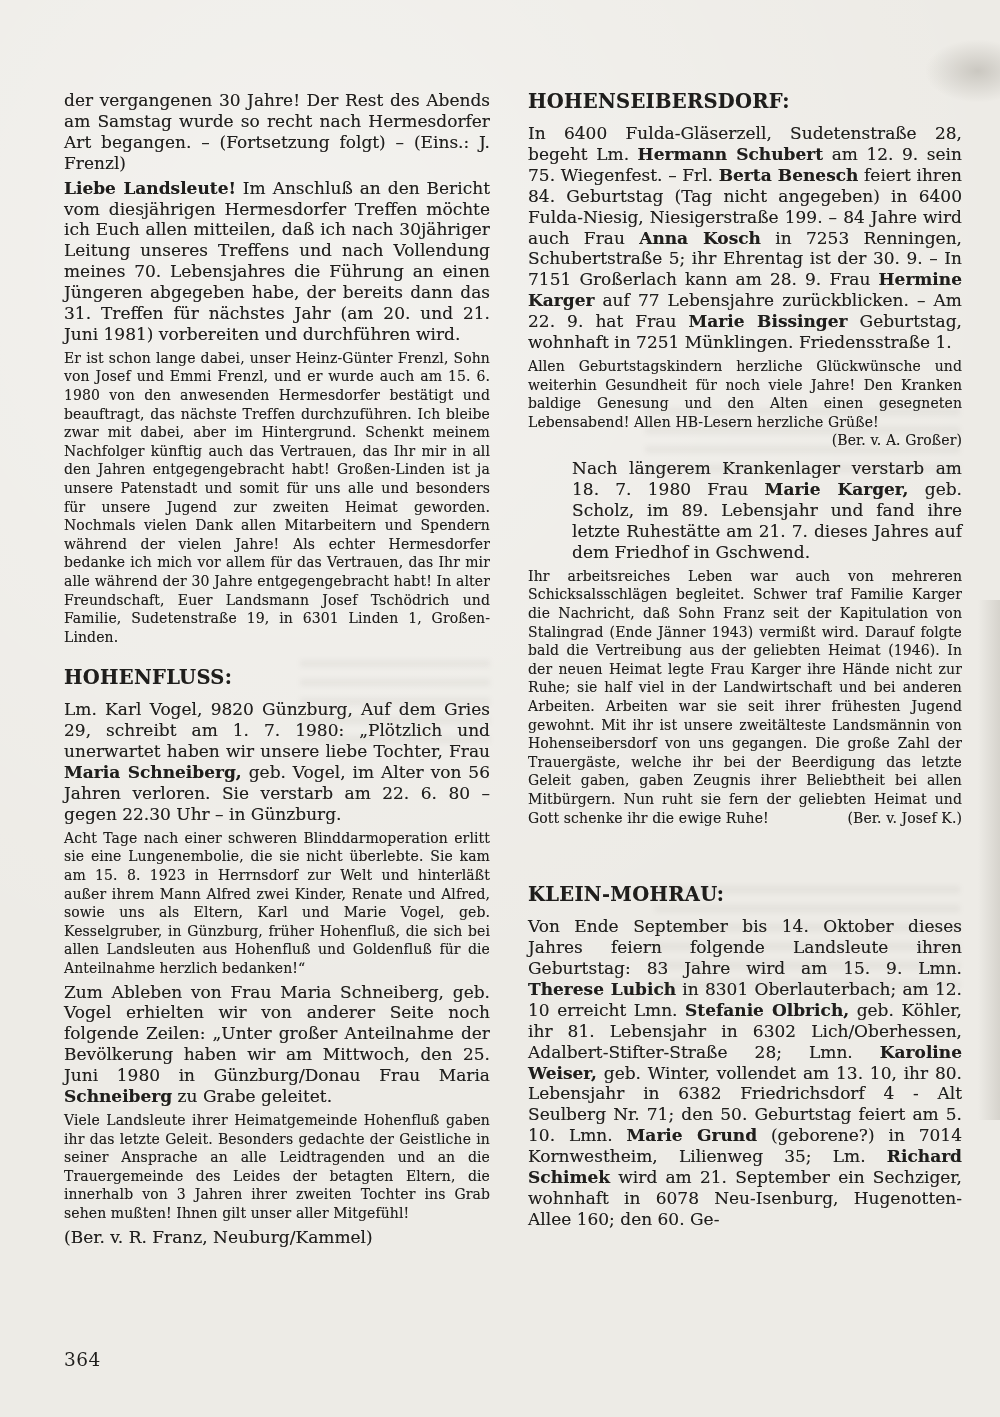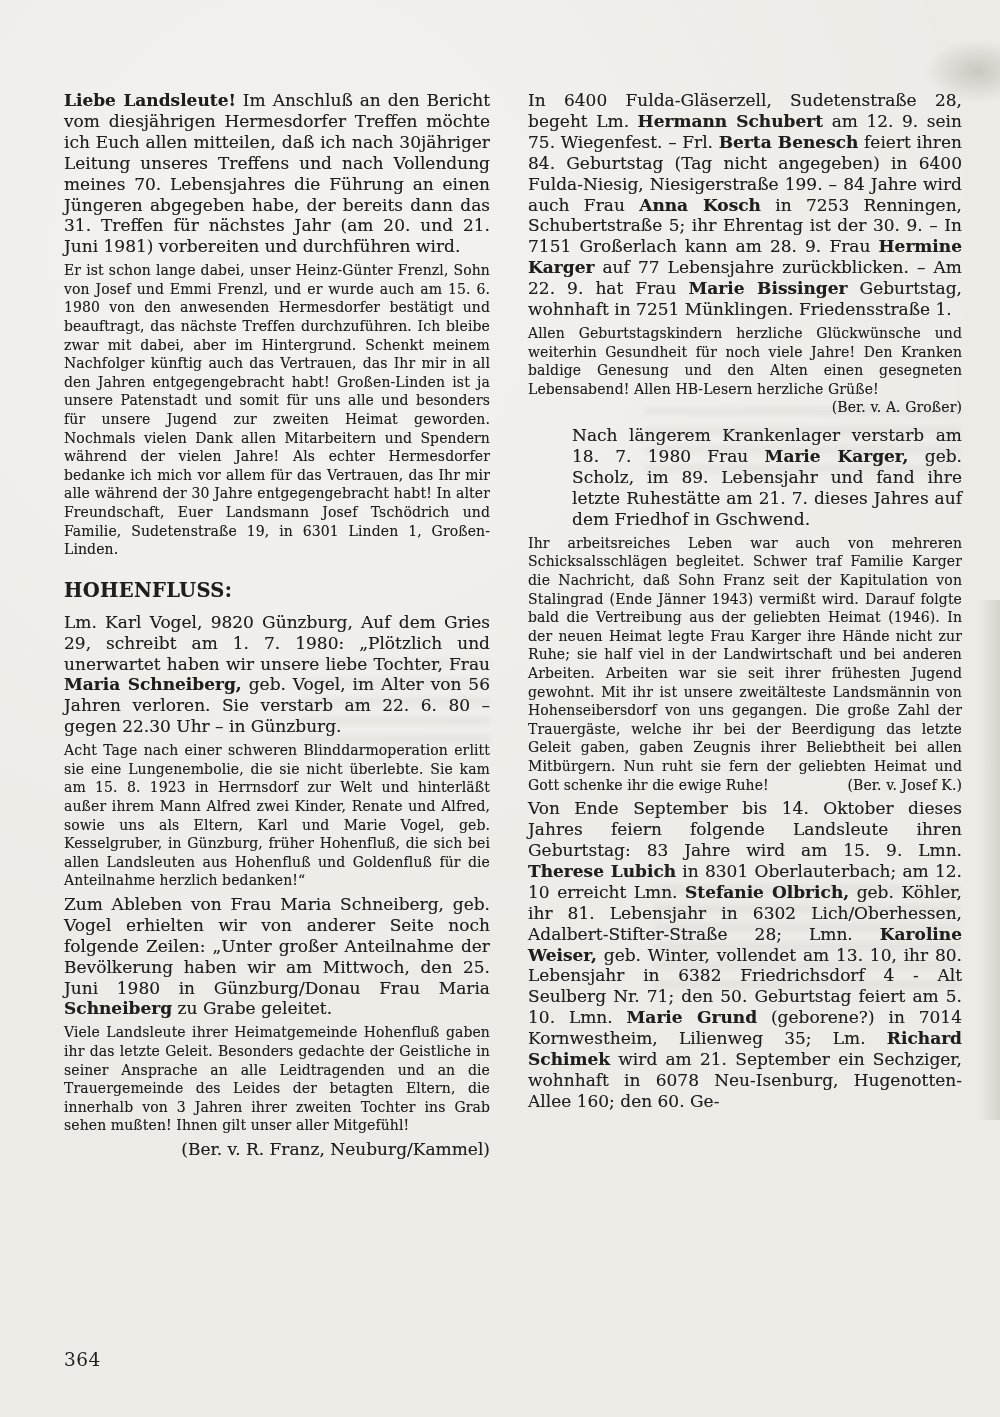--- a/index.html
+++ b/index.html
@@ -19,21 +19,21 @@
   p{margin:0 0 4px;text-align:justify;text-shadow:0 0 .5px rgba(30,28,26,.45);}
   p.body{font-size:17px;line-height:20.9px;}
   p.fine{font-size:14px;line-height:18.6px;letter-spacing:.1px;}
   h2.heading{
     font-size:19.5px;line-height:24px;margin:20px 0 9px;
     letter-spacing:.3px;text-shadow:0 0 .5px rgba(30,28,26,.5);
   }
   .col > :first-child{margin-top:0;}
   .space-large{margin-top:56px !important;}
   .space-medium{margin-top:27px !important;margin-left:44px;}
-  .byline-line{text-align:right;}
+  .byline-line{}
   .inline-byline{float:right;padding-left:10px;}
   b{font-weight:bold;}
   .footer{position:absolute;left:64px;top:1349px;font-size:18.5px;letter-spacing:.5px;}
   
   .smudge,.ghost{position:absolute;pointer-events:none;}
   .smudge-corner{right:0;top:40px;width:74px;height:62px;
     background:radial-gradient(ellipse at 70% 50%,rgba(160,156,147,.45),rgba(160,156,147,0) 72%);}
   .smudge-edge{right:0;top:600px;width:22px;height:520px;
     background:linear-gradient(to left,rgba(165,161,151,.32),rgba(165,161,151,0));}
   .ghost{filter:blur(2.5px);opacity:.5;
@@ -47,32 +47,35 @@
 
 <div class="page">
   <div class="smudge smudge-corner"></div>
   <div class="smudge smudge-edge"></div>
   <div class="ghost ghost1"></div>
   <div class="ghost ghost2"></div>
   <div class="ghost ghost3"></div>
 
   <div class="columns">
     <div class="col left">
+        <p class="body"><span>der vergangenen 30 Jahre! Der Rest des Abends am Samstag wurde so recht nach Hermesdorfer Art begangen. – (Fortsetzung folgt) – (Eins.: J. Frenzl)</span></p>
         <p class="body"><b>Liebe Landsleute!</b><span> Im Anschluß an den Bericht vom diesjährigen Hermesdorfer Treffen möchte ich Euch allen mitteilen, daß ich nach 30jähriger Leitung unseres Treffens und nach Vollendung meines 70. Lebensjahres die Führung an einen Jüngeren abgegeben habe, der bereits dann das 31. Treffen für nächstes Jahr (am 20. und 21. Juni 1981) vorbereiten und durchführen wird.</span></p>
         <p class="fine"><span>Er ist schon lange dabei, unser Heinz-Günter Frenzl, Sohn von Josef und Emmi Frenzl, und er wurde auch am 15. 6. 1980 von den anwesenden Hermesdorfer bestätigt und beauftragt, das nächste Treffen durchzuführen. Ich bleibe zwar mit dabei, aber im Hintergrund. Schenkt meinem Nachfolger künftig auch das Vertrauen, das Ihr mir in all den Jahren entgegengebracht habt! Großen-Linden ist ja unsere Patenstadt und somit für uns alle und besonders für unsere Jugend zur zweiten Heimat geworden. Nochmals vielen Dank allen Mitarbeitern und Spendern während der vielen Jahre! Als echter Hermesdorfer bedanke ich mich vor allem für das Vertrauen, das Ihr mir alle während der 30 Jahre entgegengebracht habt! In alter Freundschaft, Euer Landsmann Josef Tschödrich und Familie, Sudetenstraße 19, in 6301 Linden 1, Großen-Linden.</span></p>
         <h2 class="heading"><span>HOHENFLUSS:</span></h2>
         <p class="body"><span>Lm. Karl Vogel, 9820 Günzburg, Auf dem Gries 29, schreibt am 1. 7. 1980: „Plötzlich und unerwartet haben wir unsere liebe Tochter, Frau </span><b>Maria Schneiberg,</b><span> geb. Vogel, im Alter von 56 Jahren verloren. Sie verstarb am 22. 6. 80 – gegen 22.30 Uhr – in Günzburg.</span></p>
         <p class="fine"><span>Acht Tage nach einer schweren Blinddarmoperation erlitt sie eine Lungenembolie, die sie nicht überlebte. Sie kam am 15. 8. 1923 in Herrnsdorf zur Welt und hinterläßt außer ihrem Mann Alfred zwei Kinder, Renate und Alfred, sowie uns als Eltern, Karl und Marie Vogel, geb. Kesselgruber, in Günzburg, früher Hohenfluß, die sich bei allen Landsleuten aus Hohenfluß und Goldenfluß für die Anteilnahme herzlich bedanken!“</span></p>
         <p class="body"><span>Zum Ableben von Frau Maria Schneiberg, geb. Vogel erhielten wir von anderer Seite noch folgende Zeilen: „Unter großer Anteilnahme der Bevölkerung haben wir am Mittwoch, den 25. Juni 1980 in Günzburg/Donau Frau Maria </span><b>Schneiberg</b><span> zu Grabe geleitet.</span></p>
         <p class="fine"><span>Viele Landsleute ihrer Heimatgemeinde Hohenfluß gaben ihr das letzte Geleit. Besonders gedachte der Geistliche in seiner Ansprache an alle Leidtragenden und an die Trauergemeinde des Leides der betagten Eltern, die innerhalb von 3 Jahren ihrer zweiten Tochter ins Grab sehen mußten! Ihnen gilt unser aller Mitgefühl!</span></p>
         <p class="body byline-line"><span>(Ber. v. R. Franz, Neuburg/Kammel)</span></p>
       </div>
     <div class="col right">
+        <h2 class="heading"><span>HOHENSEIBERSDORF:</span></h2>
         <p class="body"><span>In 6400 Fulda-Gläserzell, Sudetenstraße 28, begeht Lm. </span><b>Hermann Schubert</b><span> am 12. 9. sein 75. Wiegenfest. – Frl. </span><b>Berta Benesch</b><span> feiert ihren 84. Geburtstag (Tag nicht angegeben) in 6400 Fulda-Niesig, Niesigerstraße 199. – 84 Jahre wird auch Frau </span><b>Anna Kosch</b><span> in 7253 Renningen, Schubertstraße 5; ihr Ehrentag ist der 30. 9. – In 7151 Großerlach kann am 28. 9. Frau </span><b>Hermine Karger</b><span> auf 77 Lebensjahre zurückblicken. – Am 22. 9. hat Frau </span><b>Marie Bissinger</b><span> Geburtstag, wohnhaft in 7251 Münklingen. Friedensstraße 1.</span></p>
         <p class="fine"><span>Allen Geburtstagskindern herzliche Glückwünsche und weiterhin Gesundheit für noch viele Jahre! Den Kranken baldige Genesung und den Alten einen gesegneten Lebensabend! Allen HB-Lesern herzliche Grüße!</span><span class="inline-byline">(Ber. v. A. Großer)</span></p>
         <p class="body space-medium"><span>Nach längerem Krankenlager verstarb am 18. 7. 1980 Frau </span><b>Marie Karger,</b><span> geb. Scholz, im 89. Lebensjahr und fand ihre letzte Ruhestätte am 21. 7. dieses Jahres auf dem Friedhof in Gschwend.</span></p>
         <p class="fine"><span>Ihr arbeitsreiches Leben war auch von mehreren Schicksalsschlägen begleitet. Schwer traf Familie Karger die Nachricht, daß Sohn Franz seit der Kapitulation von Stalingrad (Ende Jänner 1943) vermißt wird. Darauf folgte bald die Vertreibung aus der geliebten Heimat (1946). In der neuen Heimat legte Frau Karger ihre Hände nicht zur Ruhe; sie half viel in der Landwirtschaft und bei anderen Arbeiten. Arbeiten war sie seit ihrer frühesten Jugend gewohnt. Mit ihr ist unsere zweitälteste Landsmännin von Hohenseibersdorf von uns gegangen. Die große Zahl der Trauergäste, welche ihr bei der Beerdigung das letzte Geleit gaben, gaben Zeugnis ihrer Beliebtheit bei allen Mitbürgern. Nun ruht sie fern der geliebten Heimat und Gott schenke ihr die ewige Ruhe!</span><span class="inline-byline">(Ber. v. Josef K.)</span></p>
+        <h2 class="heading space-large"><span>KLEIN-MOHRAU:</span></h2>
         <p class="body"><span>Von Ende September bis 14. Oktober dieses Jahres feiern folgende Landsleute ihren Geburtstag: 83 Jahre wird am 15. 9. Lmn. </span><b>Therese Lubich</b><span> in 8301 Oberlauterbach; am 12. 10 erreicht Lmn. </span><b>Stefanie Olbrich,</b><span> geb. Köhler, ihr 81. Lebensjahr in 6302 Lich/Oberhessen, Adalbert-Stifter-Straße 28; Lmn. </span><b>Karoline Weiser,</b><span> geb. Winter, vollendet am 13. 10, ihr 80. Lebensjahr in 6382 Friedrichsdorf 4 - Alt Seulberg Nr. 71; den 50. Geburtstag feiert am 5. 10. Lmn. </span><b>Marie Grund</b><span> (geborene?) in 7014 Kornwestheim, Lilienweg 35; Lm. </span><b>Richard Schimek</b><span> wird am 21. September ein Sechziger, wohnhaft in 6078 Neu-Isenburg, Hugenotten-Allee 160; den 60. Ge-</span></p>
       </div>
   </div>
 
   <div class="footer">364</div>
 </div>
 
 </body></html>

